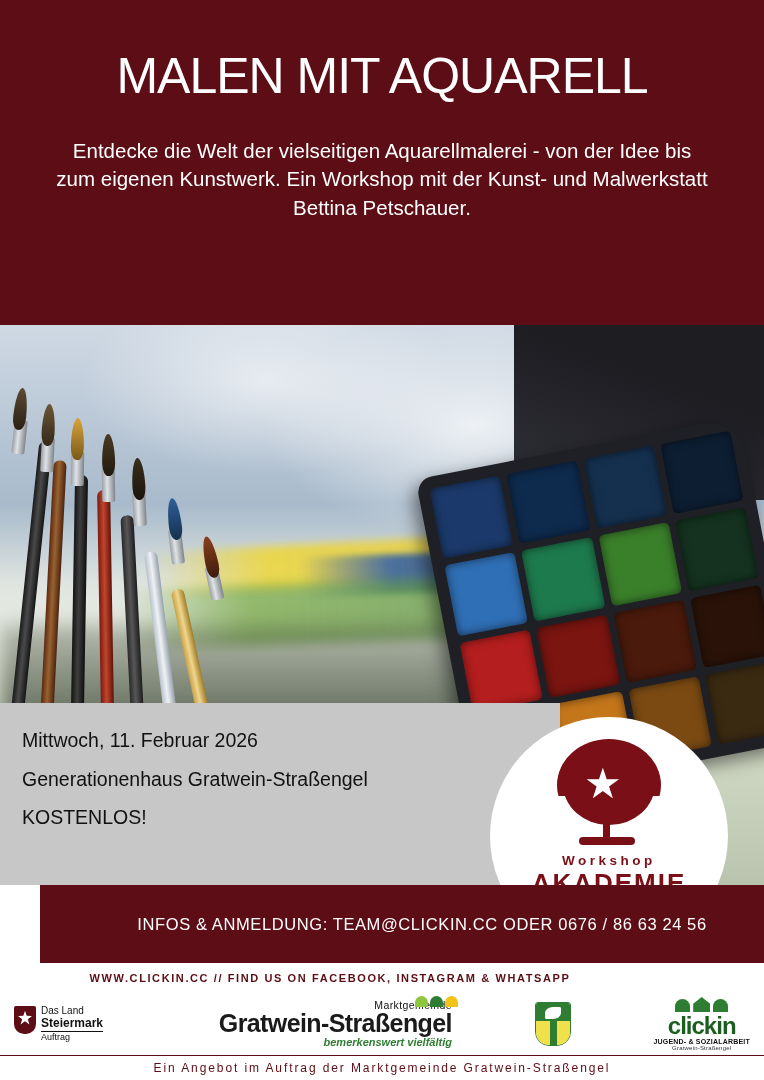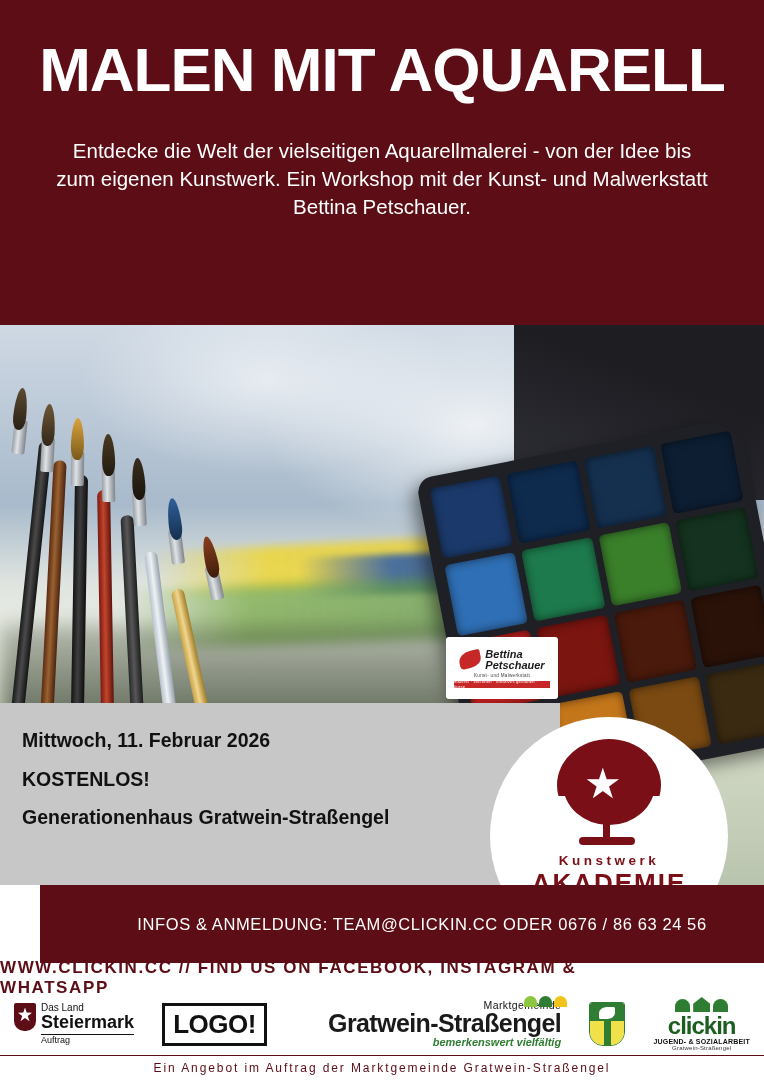--- a/index.html
+++ b/index.html
@@ -23,25 +23,26 @@
     position: absolute;
     left: 0; top: 0;
     width: 764px;
     height: 325px;
     background: #5c0d15;
     color: #ffffff;
     padding: 40px 36px 0 36px;
     text-align: center;
   }
   .title {
-    font-size: 62px;
+    font-size: 50px;
     line-height: 0.98;
-    font-weight: bold;
+    font-weight: normal;
     letter-spacing: -1px;
     text-transform: uppercase;
+    margin-top: 12px;
   }
   .subtitle {
     margin-top: 36px;
     font-size: 20.5px;
     line-height: 1.38;
     font-weight: 400;
     padding: 0 18px;
   }
 
   
@@ -227,21 +228,21 @@
     position: absolute;
     left: 0; top: 703px;
     width: 560px;
     height: 182px;
     background: #c7c7c7;
     padding: 28px 0 0 22px;
     z-index: 3;
   }
   .info-line {
     font-size: 19.5px;
-    font-weight: bold;
+    font-weight: normal;
     color: #111111;
     line-height: 1.0;
     margin-bottom: 19px;
   }
 
   
   .contact-bar {
     position: absolute;
     left: 0; top: 885px;
     width: 764px;
@@ -262,21 +263,21 @@
   
   .web-line {
     position: absolute;
     left: 0; top: 963px;
     width: 660px;
     height: 30px;
     display: flex;
     align-items: center;
     justify-content: center;
     color: #5c0d15;
-    font-size: 17px;
+    font-size: 11px;
     font-weight: bold;
     letter-spacing: 1.6px;
   }
 
   
   .logo-row {
     position: absolute;
     left: 0; top: 993px;
     width: 764px;
     height: 62px;
@@ -294,21 +295,21 @@
   }
   .stm-shield::after {
     content: "";
     position: absolute; left: 4px; top: 5px;
     width: 14px; height: 14px;
     background: #ffffff;
     clip-path: polygon(50% 0%, 62% 36%, 100% 38%, 70% 60%, 82% 98%, 50% 74%, 18% 98%, 30% 60%, 0% 38%, 38% 36%);
   }
   .stm-text { line-height: 1.08; }
   .stm-l1 { font-size: 10px; color: #111; }
-  .stm-l2 { font-size: 18px; font-weight: bold; color: #111; }
+  .stm-l2 { font-size: 12px; font-weight: bold; color: #111; }
   .stm-l3 { font-size: 9px; color: #111; border-top: 1.4px solid #111; padding-top: 1px; margin-top: 1px; }
 
   .logo-placeholder {
     border: 3px solid #111;
     padding: 3px 8px;
     font-size: 26px;
     font-weight: bold;
     letter-spacing: -0.5px;
     color: #111;
   }
@@ -417,52 +418,39 @@
 
       <div class="brush" style="left:192px; top:170px; height:230px; background:linear-gradient(90deg,#b8c2cc,#eef2f5 45%,#96a1ab); transform:rotate(-7deg);"></div>
       <div class="ferrule" style="left:190px; top:150px; transform:rotate(-7deg);"></div>
       <div class="tip" style="left:188px; top:118px; background:linear-gradient(180deg,#2f5f9a,#15304f); transform:rotate(-7deg);"></div>
 
       <div class="brush" style="left:232px; top:205px; height:200px; background:linear-gradient(90deg,#c8a24a,#f0d68c 45%,#a07c28); transform:rotate(-12deg);"></div>
       <div class="ferrule" style="left:228px; top:186px; transform:rotate(-12deg);"></div>
       <div class="tip" style="left:224px; top:156px; background:linear-gradient(180deg,#8a3f1d,#3f1c0c); transform:rotate(-12deg);"></div>
     </div>
 
-    <div class="bp-logo">
-      <div class="bp-row">
-        <span class="bp-leaf"></span>
-        <span>
-          <div class="bp-name">Bettina</div>
-          <div class="bp-name">Petschauer</div>
-        </span>
-      </div>
-      <div class="bp-sub">Kunst- und Malwerkstatt</div>
-      <div class="bp-bar">
-        <span>malerei · zeichnen · kreatives gestalten · kurse</span>
-      </div>
-    </div>
 
     <div class="circle-badge"></div>
     <div class="akademie">
       <div class="globe-wrap">
         <div class="globe"></div>
         <div class="globe-star">★</div>
         <div class="globe-arc"></div>
         <div class="globe-stand"></div>
         <div class="globe-base"></div>
       </div>
-      <div class="bildungs">Kunstwerk</div>
+      <div class="bildungs">Workshop</div>
       <div class="akademie-word">AKADEMIE</div>
     </div>
   </div>
 
   <div class="info-band">
     <div class="info-line">Mittwoch, 11. Februar 2026</div>
+    <div class="info-line">Generationenhaus Gratwein-Straßengel</div>
     <div class="info-line">KOSTENLOS!</div>
-    <div class="info-line">Generationenhaus Gratwein-Straßengel</div>
   </div>
 
   <div class="contact-bar">
     <div class="contact-text">INFOS &amp; ANMELDUNG: TEAM@CLICKIN.CC ODER 0676 / 86 63 24 56</div>
   </div>
 
   <div class="web-line">
     <span>WWW.CLICKIN.CC // FIND US ON FACEBOOK, INSTAGRAM &amp; WHATSAPP</span>
   </div>
 
@@ -470,21 +458,20 @@
 
     <div class="logo-steiermark">
       <span class="stm-shield"></span>
       <span class="stm-text">
         <div class="stm-l1">Das Land</div>
         <div class="stm-l2">Steiermark</div>
         <div class="stm-l3">Auftrag</div>
       </span>
     </div>
 
-    <div class="logo-placeholder">LOGO!</div>
 
     <div class="logo-gratwein">
       <div class="gw-arcs">
         <span class="gw-arc" style="background:#8dc63f"></span>
         <span class="gw-arc" style="background:#2f7d32"></span>
         <span class="gw-arc" style="background:#f0c419"></span>
       </div>
       <div class="gw-top">Marktgemeinde</div>
       <div class="gw-main">Gratwein-Straßengel</div>
       <div class="gw-sub">bemerkenswert vielfältig</div>

